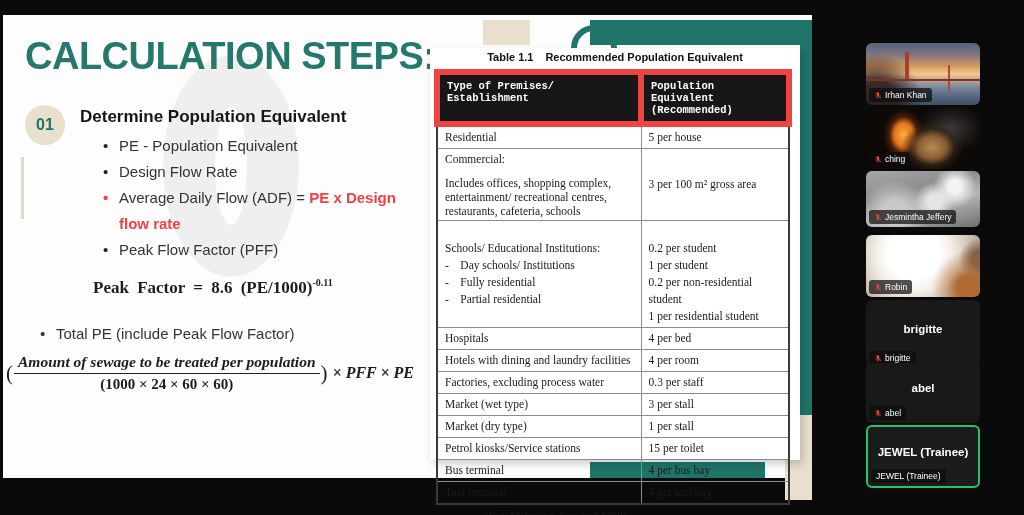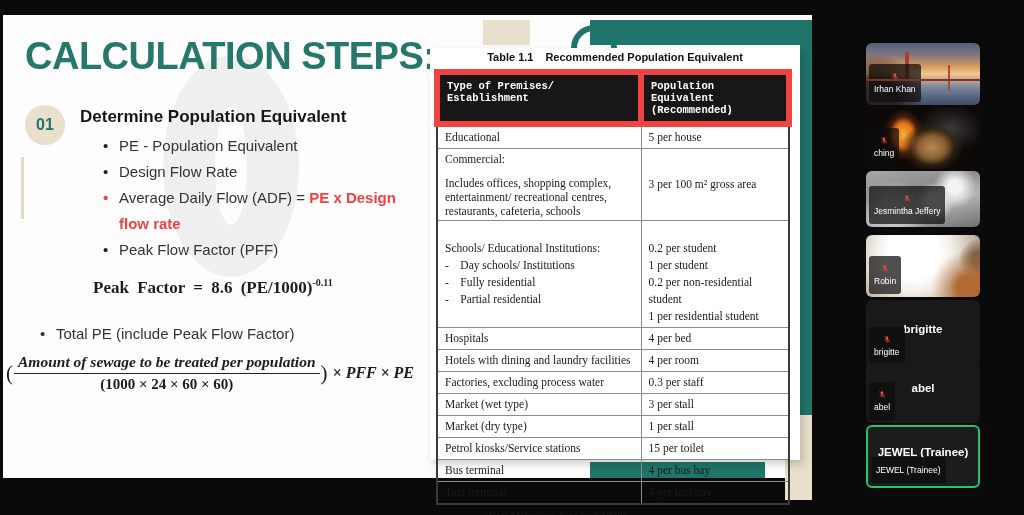--- a/index.html
+++ b/index.html
@@ -104,21 +104,21 @@
   }
   .tile.active { border:2px solid #27c46a; background:#1c1c1c; }
   .center-name {
     position:absolute; left:0; right:0; top:0; bottom:10px; display:flex;
     align-items:center; justify-content:center; color:#fff; font-weight:bold;
     font-size:11.5px; text-align:center;
   }
   .pill {
     position:absolute; left:3px; bottom:3px; display:flex; align-items:center; gap:3px;
     background:rgba(12,12,12,0.72); color:#fff; font-size:8.5px; line-height:10px;
-    padding:8px 5px; border-radius:3px; max-width:106px; white-space:nowrap;flex-direction:column;
+    padding:2px 5px; border-radius:3px; max-width:106px; white-space:nowrap;
   }
   .pill svg { width:8px; height:9px; flex:none; }
   
   .bridge-sunset { background:
     radial-gradient(circle at 8% 95%, rgba(40,25,20,0.85) 0 18%, transparent 40%),
     linear-gradient(180deg,#55617a 0%,#7d7481 18%,#d89a5e 38%,#f2c98f 50%,#c9a98f 58%,#7e8ba0 70%,#53637c 88%,#3f4f66 100%); }
   .bridge-sunset::before { content:''; position:absolute; left:34%; top:14%; width:4px; height:46%;
     background:#a8402e; box-shadow:42px 12px 0 -1px #b04a34; }
   .bridge-sunset::after { content:''; position:absolute; left:0; top:58%; width:100%; height:2px;
     background:#7e3526; }
@@ -208,21 +208,21 @@
           </colgroup>
         <thead>
           <tr>
             <th>Type of Premises/ Establishment</th>
             <th>Population Equivalent (Recommended)</th>
           </tr>
         </thead>
         <tbody>
             <tr>
               <td class="premises">
-                <div class="first-line">Educational</div>
+                <div class="first-line">Residential</div>
               </td>
               <td class="pe-val">
                 <div class="pe-line">5 per house</div>
               </td>
             </tr>
             <tr>
               <td class="premises">
                 <div class="first-line">Commercial:</div>
                 <div class="para-line">Includes offices, shopping complex, entertainment/ recreational centres, restaurants, cafeteria, schools</div>
               </td>

